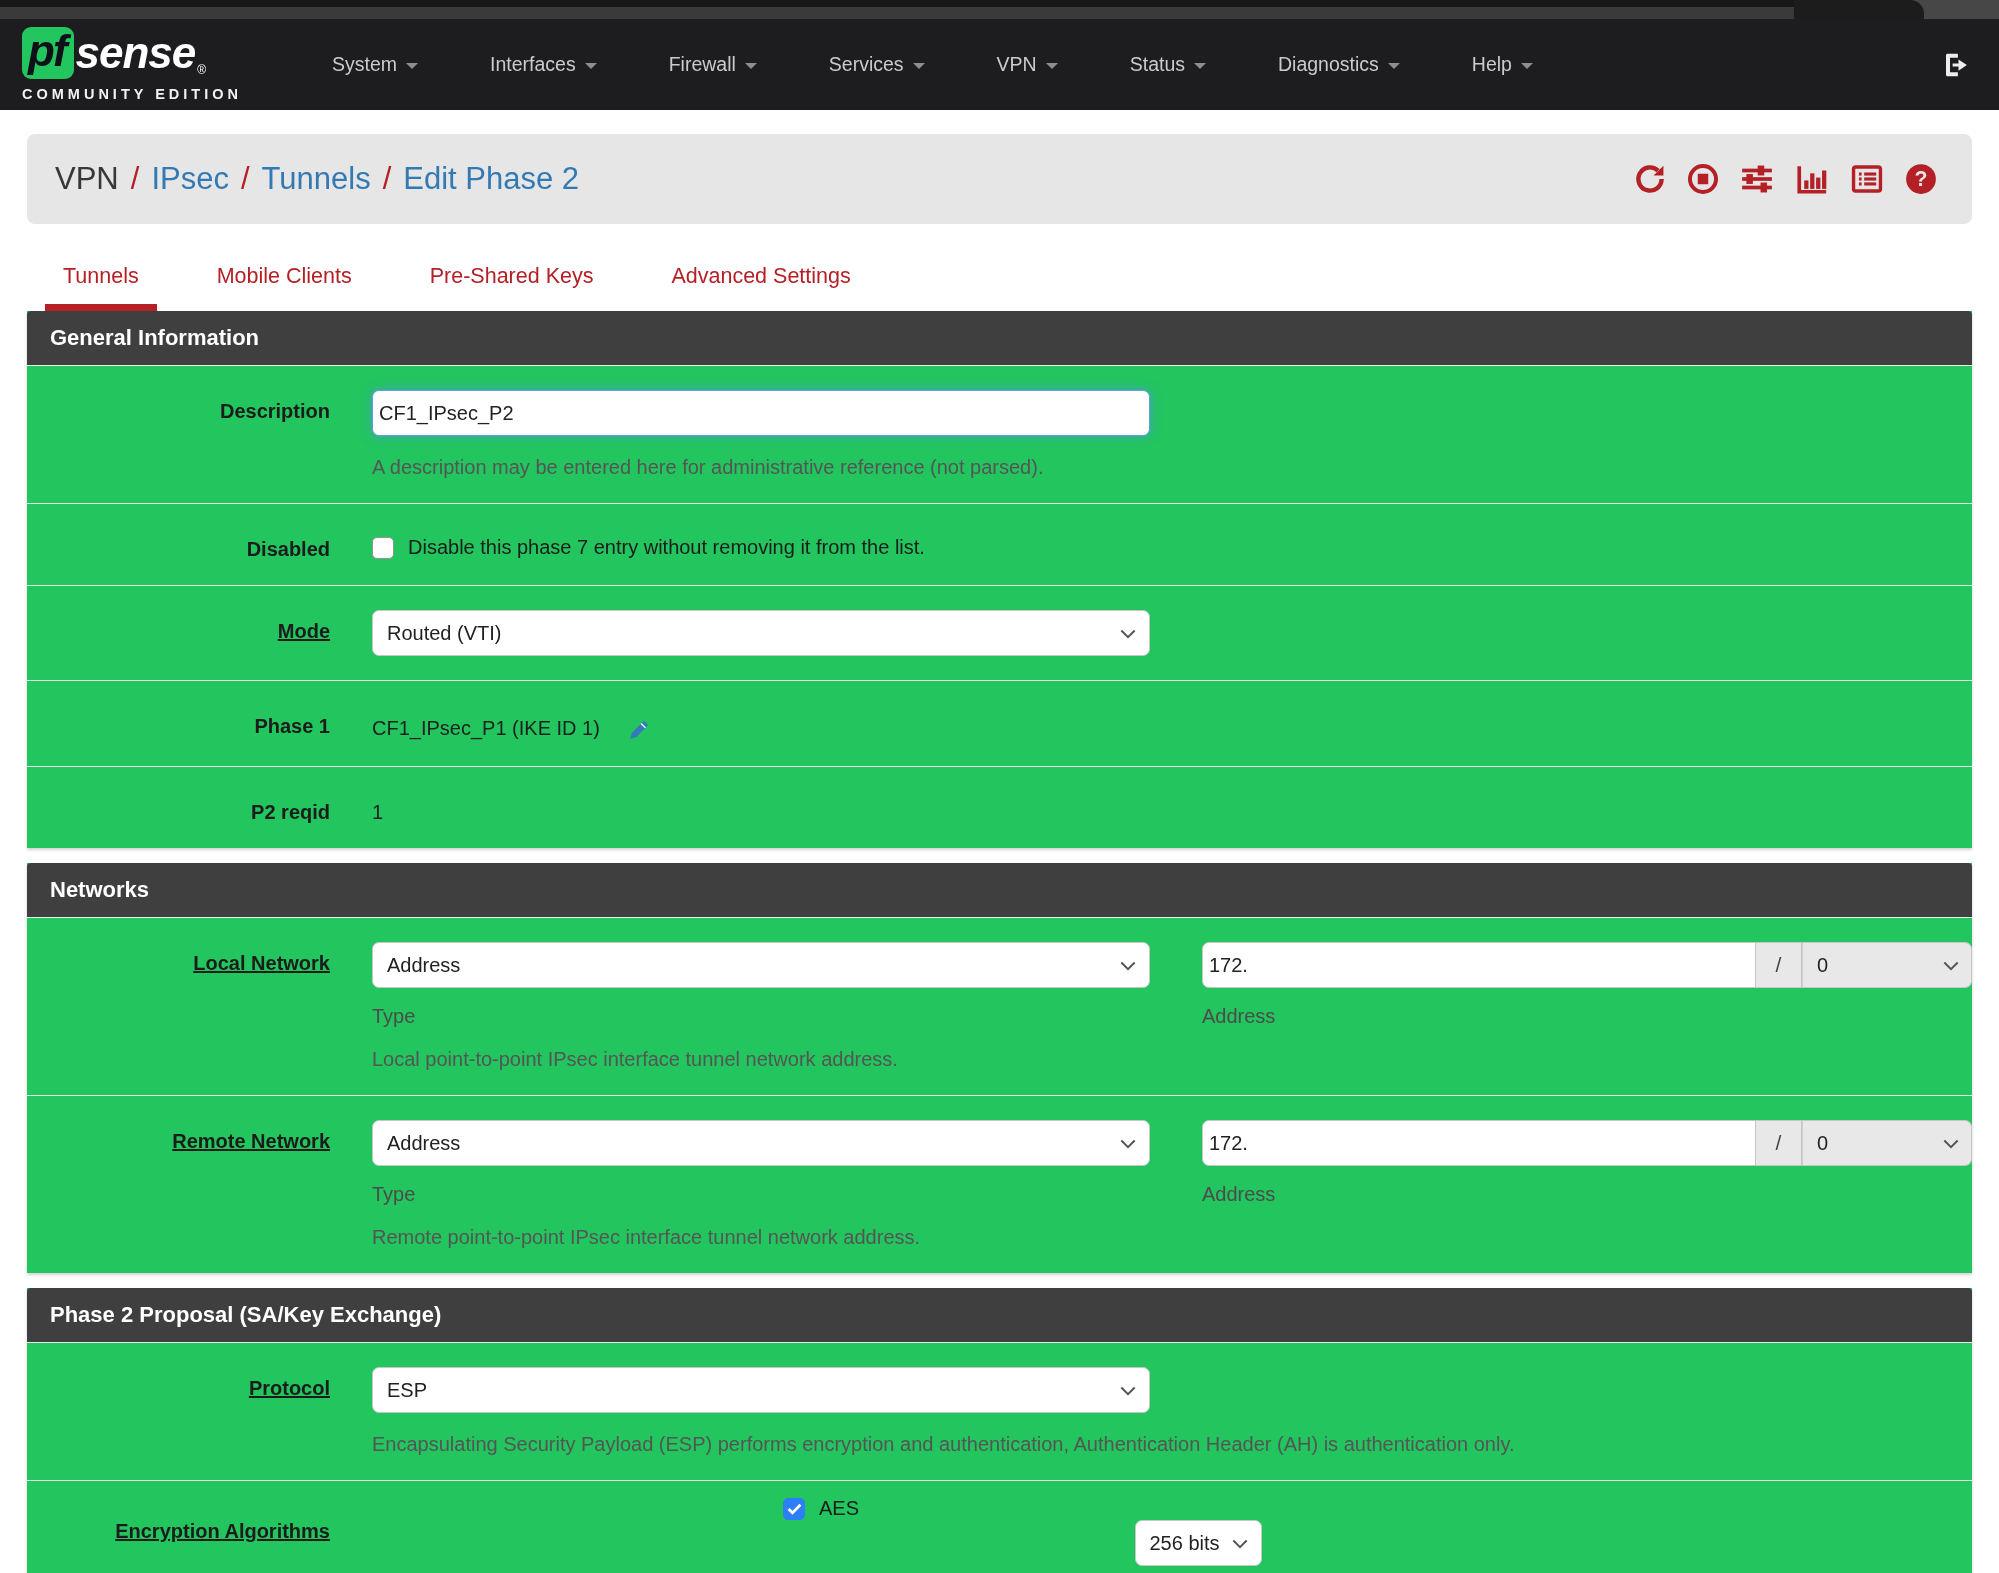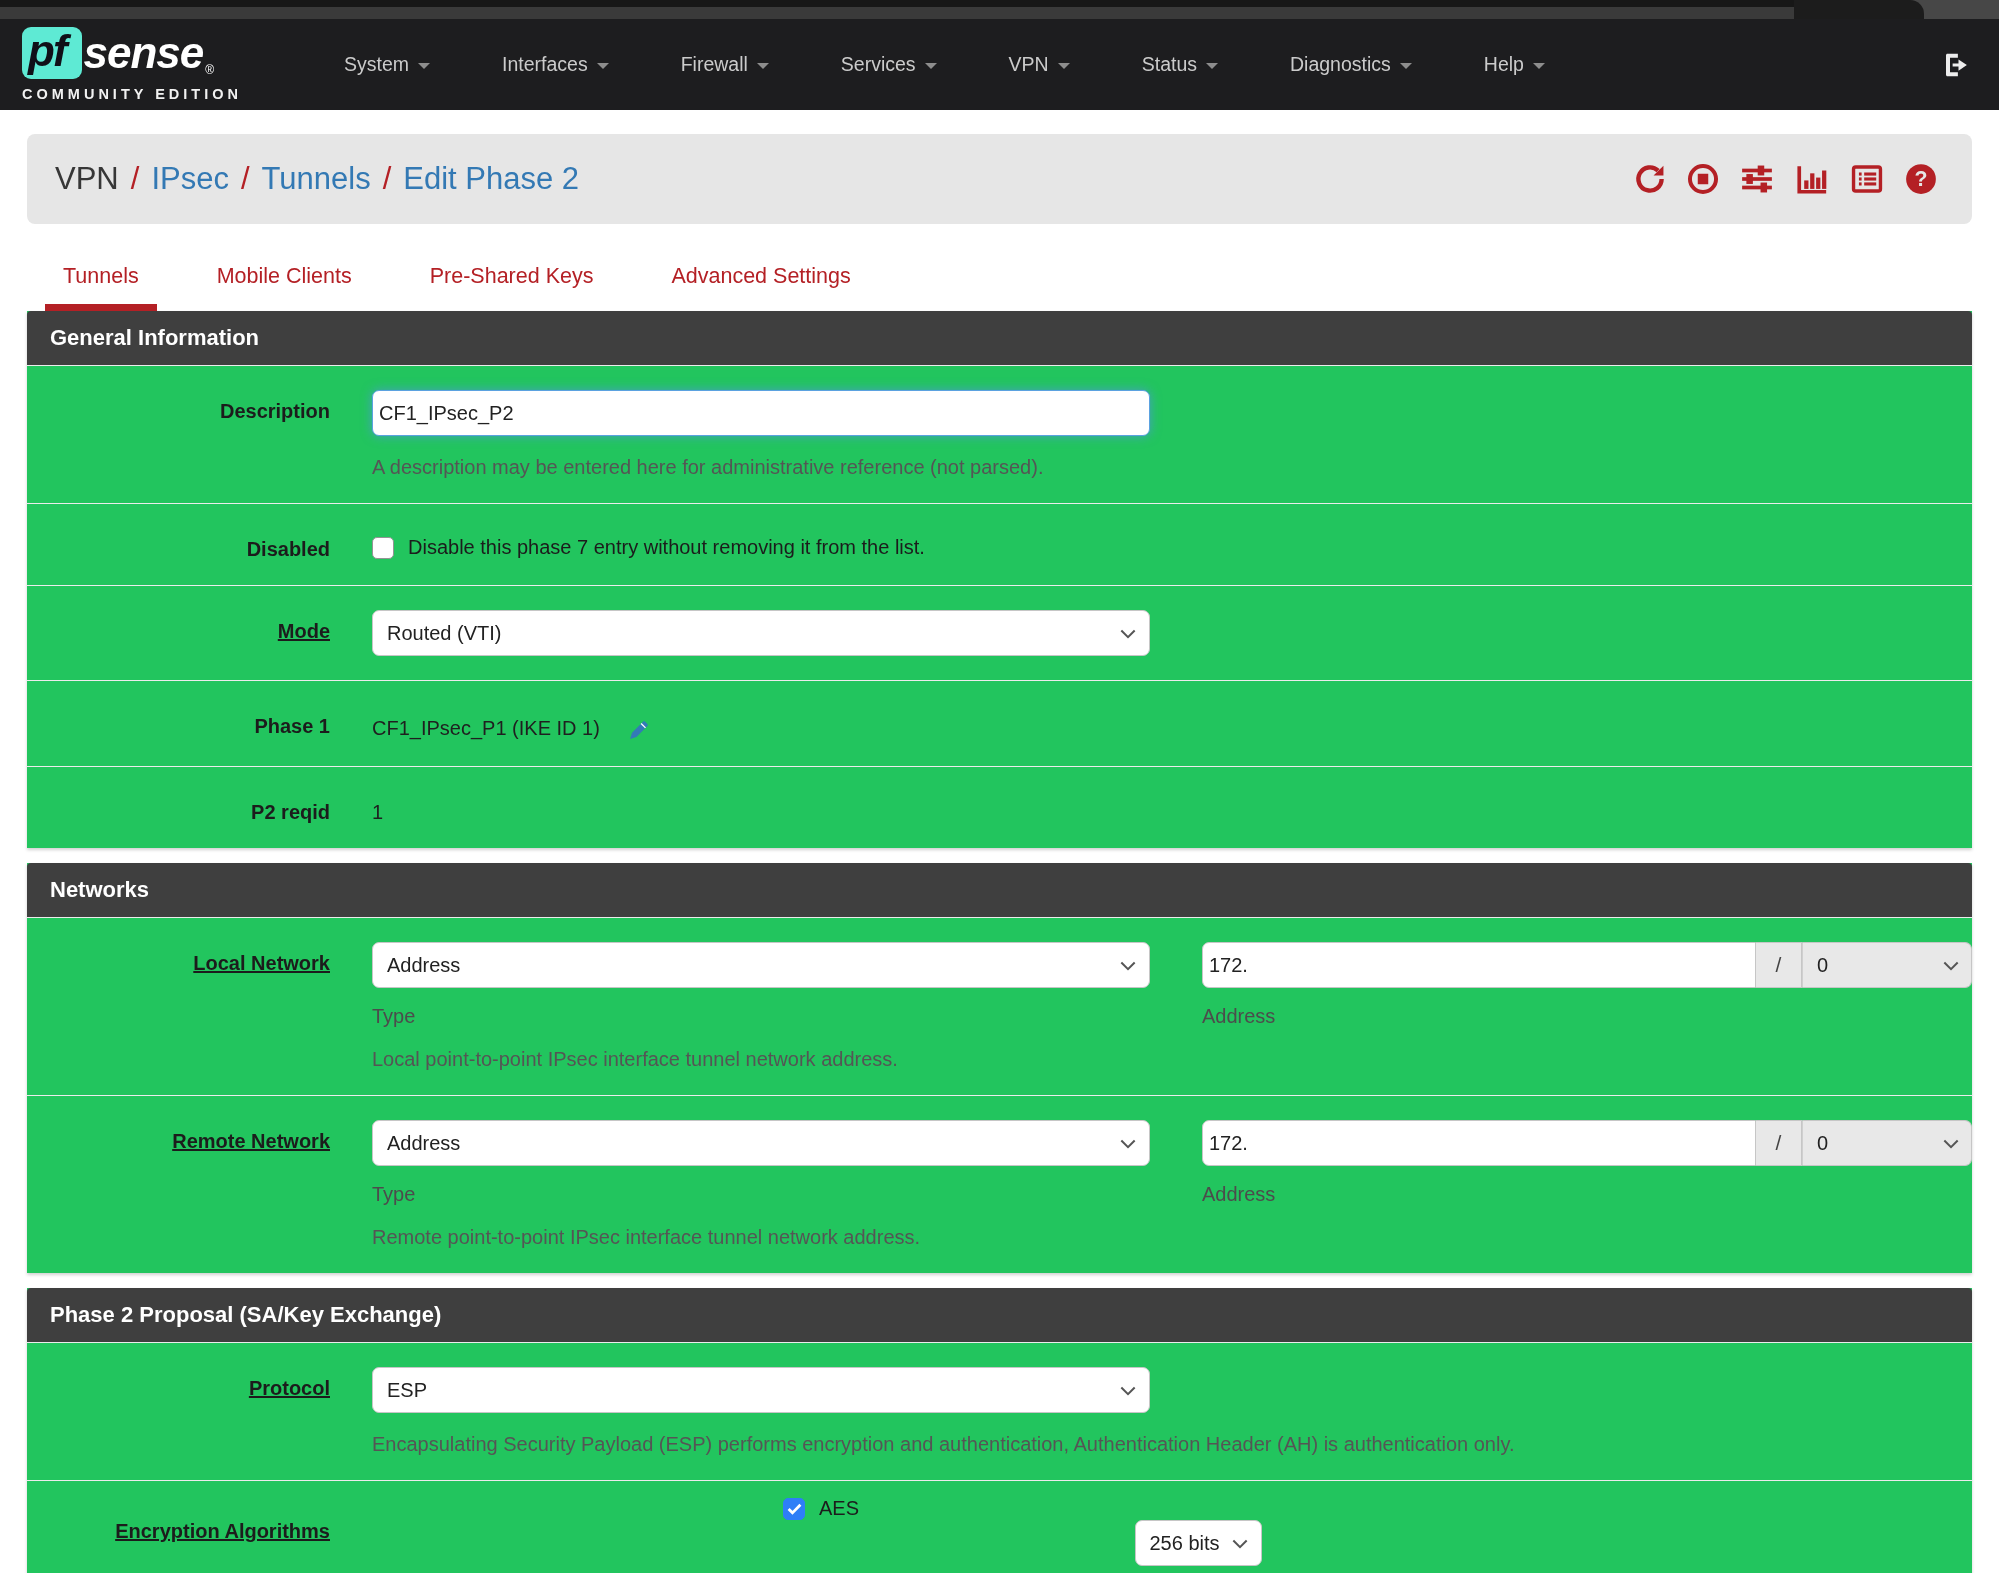--- a/index.html
+++ b/index.html
@@ -9,26 +9,26 @@
   
   .strip1 { height:7px; background:#171717; position:relative; }
   .strip2 { height:12px; background:#3a3a3a; position:relative; }
   .strip2 .corner { position:absolute; right:0; top:-7px; width:205px; height:19px; background:#474747; }
   .strip2 .corner .dark { position:absolute; left:0; top:0; width:130px; height:19px; background:#1c1c1c; border-top-right-radius:14px; }
 
   
   .navbar { height:91px; background:#1d1d1f; display:flex; align-items:center; padding:0 28px 0 22px; }
   .logo { display:flex; flex-direction:column; margin-right:58px; cursor:pointer; }
   .logo-top { display:flex; align-items:center; }
-  .logo-pf { background:#5eead4; color:#101018; font-weight:bold; font-style:italic;
-    font-size:44px; padding:2px 16px 6px 6px; border-radius:9px; line-height:1; letter-spacing:-2px; }
+  .logo-pf { background:#22c55e; color:#101018; font-weight:bold; font-style:italic;
+    font-size:44px; padding:2px 8px 6px 6px; border-radius:9px; line-height:1; letter-spacing:-2px; }
   .logo-rest { color:#fff; font-weight:bold; font-style:italic; font-size:44px; letter-spacing:-1px; line-height:1; margin-left:2px; }
   .logo-reg { color:#fff; font-size:12px; align-self:flex-end; margin:0 0 2px 2px; }
   .logo-edition { color:#f2f2f2; font-size:14.5px; letter-spacing:4px; font-weight:bold; margin-top:7px; white-space:nowrap; }
-  .nav-menu { display:flex; align-items:center; gap:72px; flex:1; margin-left:44px; }
+  .nav-menu { display:flex; align-items:center; gap:72px; flex:1; margin-left:32px; }
   .nav-item { color:#cbcbcb; font-size:19.5px; display:flex; align-items:center; gap:9px; cursor:pointer; white-space:nowrap; }
   .caret { width:0; height:0; border-left:6px solid transparent; border-right:6px solid transparent; border-top:6px solid #8d8d8d; margin-top:3px; }
   .nav-right { margin-left:auto; display:flex; align-items:center; }
   .signout svg { display:block; }
 
   
   .crumbbar { margin:24px 27px 0 27px; background:#e6e6e6; border-radius:8px;
     padding:27px 34px 27px 28px; display:flex; align-items:center; }
   .crumb { font-size:31px; color:#373737; display:flex; align-items:baseline; gap:12px; }
   .crumb .sep { color:#b42025; }

